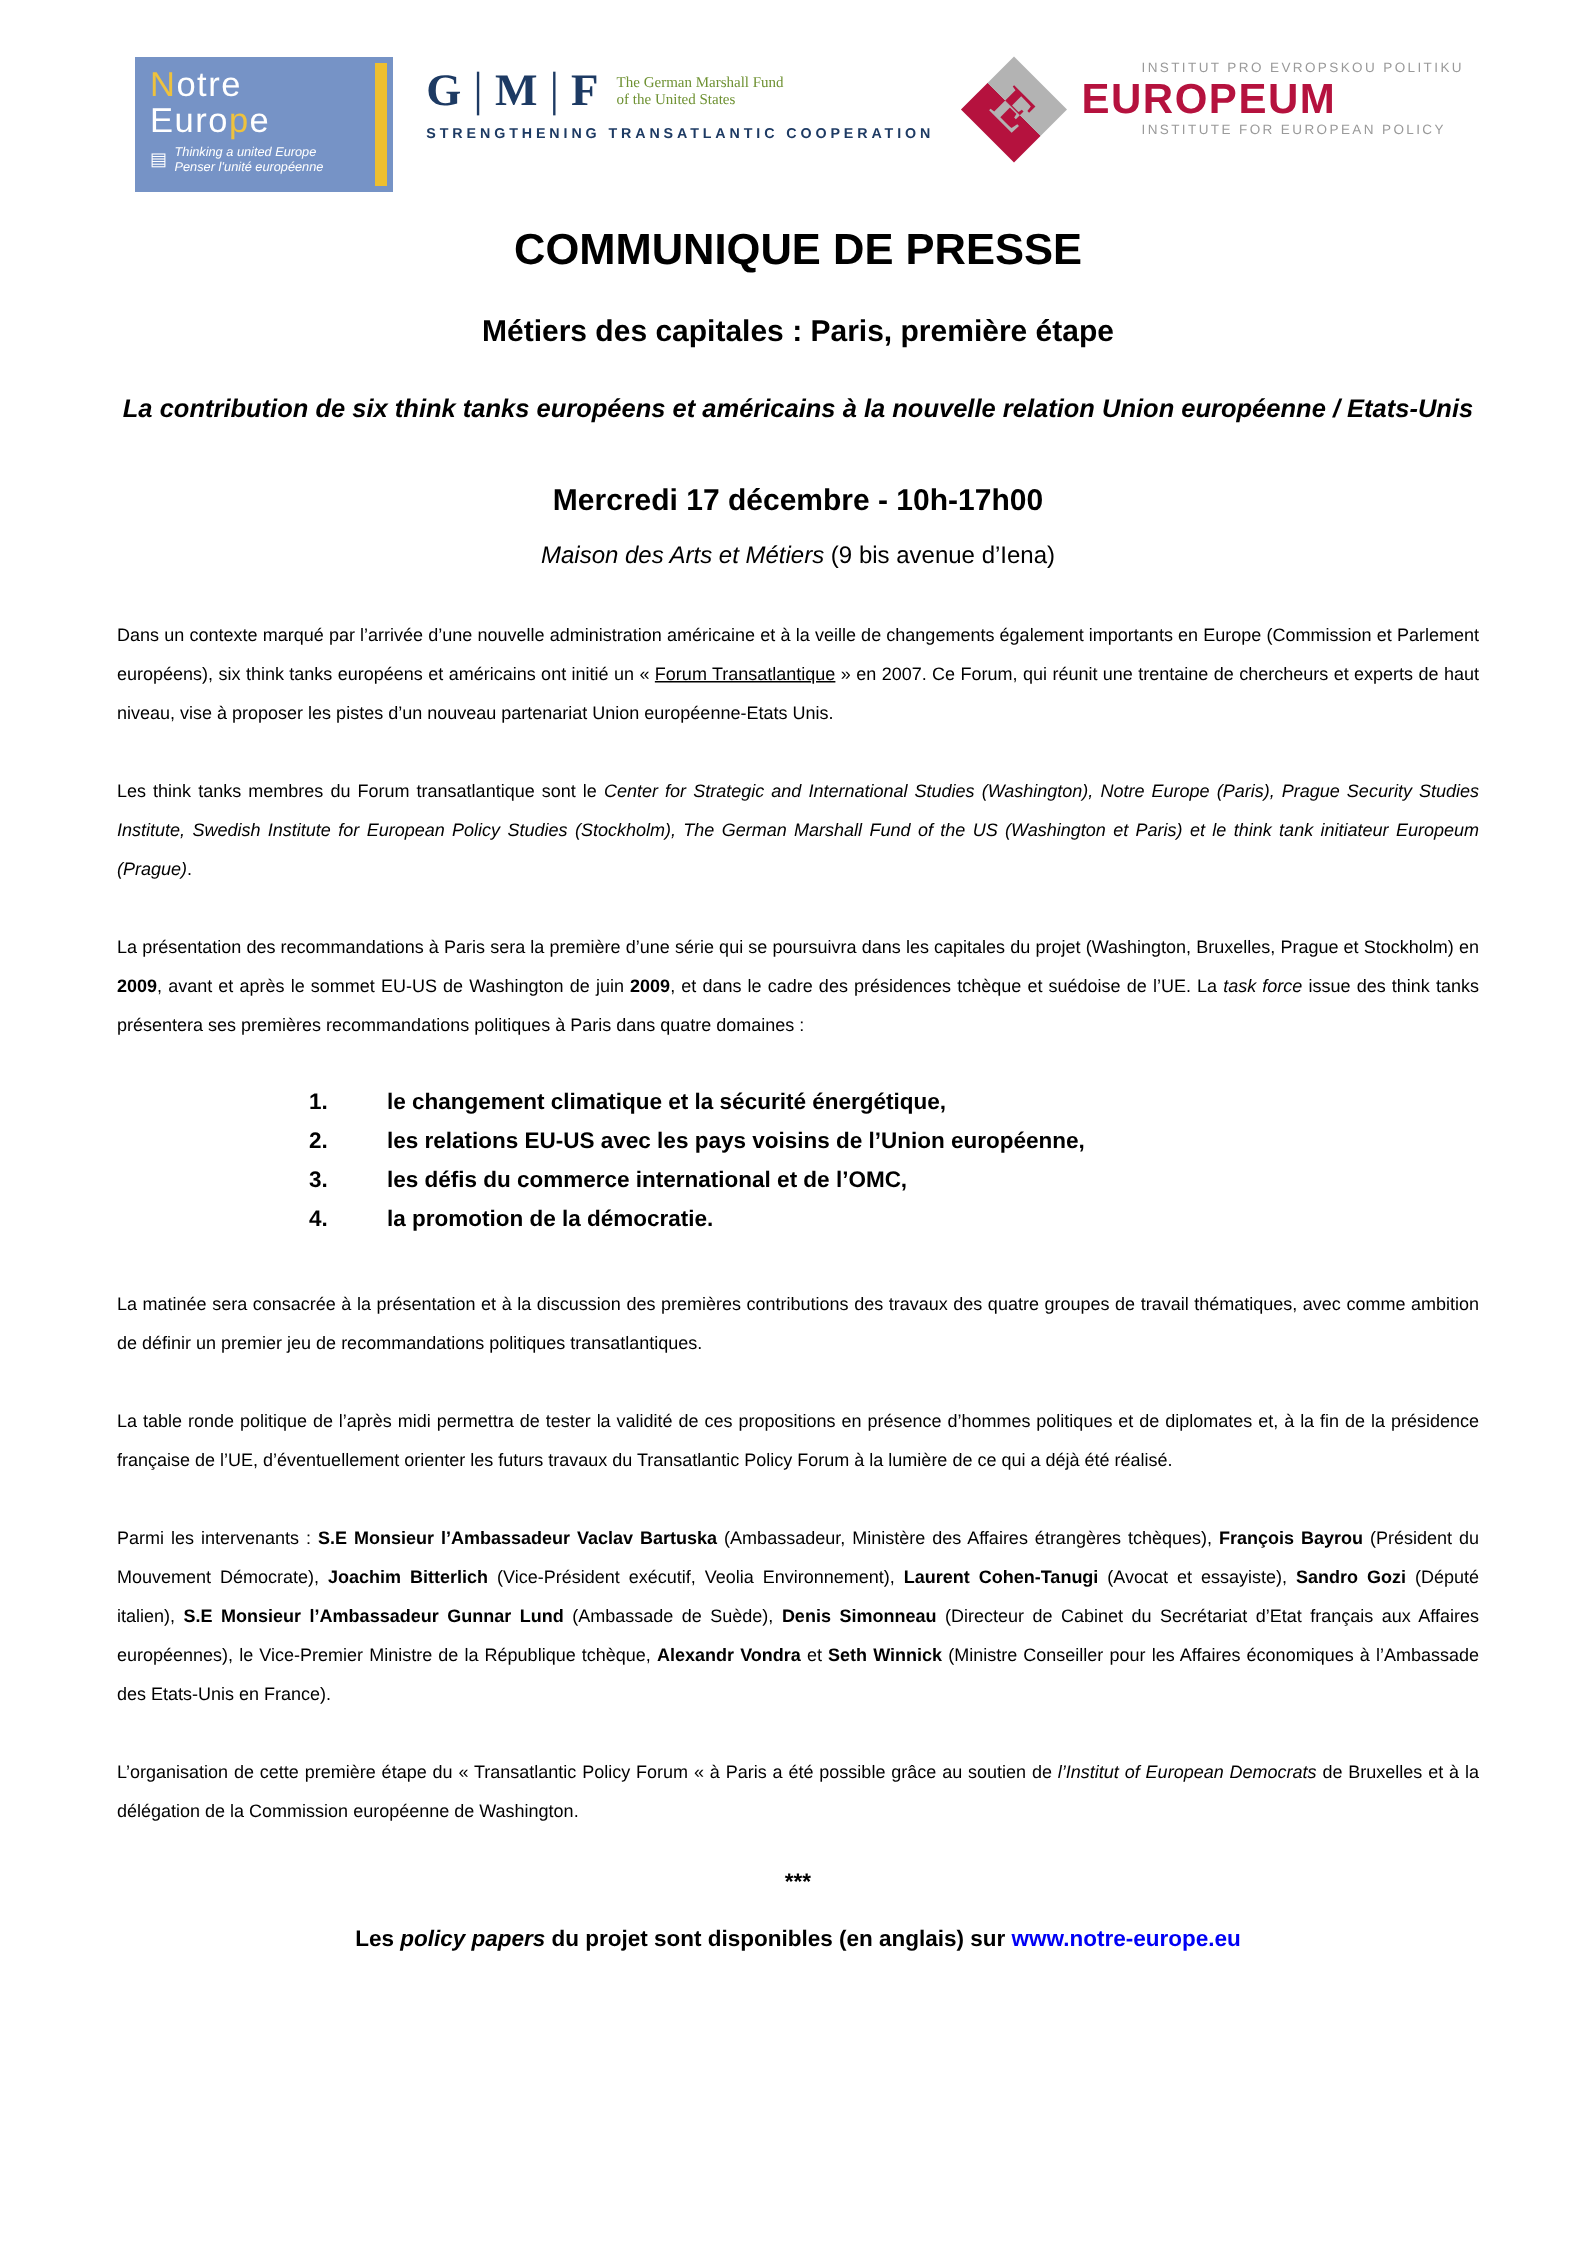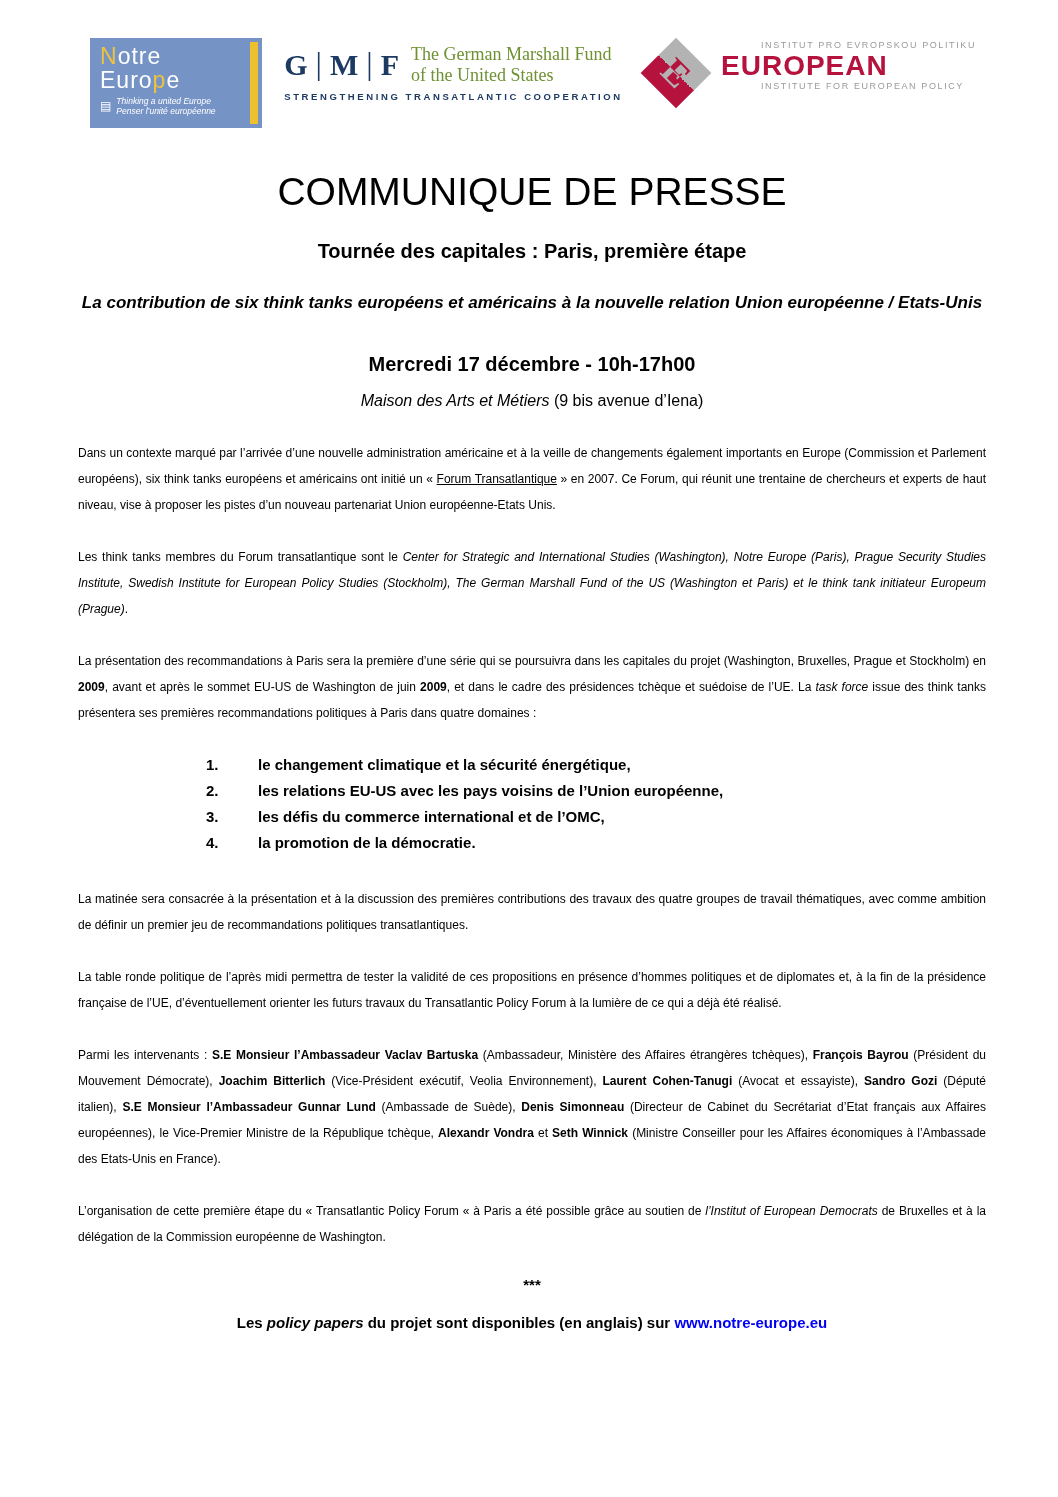--- a/index.html
+++ b/index.html
@@ -12,34 +12,34 @@
   .ne-bar{position:absolute;right:4px;top:4px;bottom:4px;width:8px;background:#eebf2f;}
   .ne-name{font-size:23px;letter-spacing:1px;color:#fff;line-height:1.05;}
   .ne-name .gold{color:#eec23e;}
   .ne-tagrow{display:flex;align-items:center;gap:5px;margin-top:4px;}
   .ne-icon{color:#fff;font-size:12px;line-height:1;}
   .ne-taglines{font-size:8.5px;font-style:italic;color:#fff;line-height:1.2;}
   .gmf-logo{margin-top:6px;}
   .gmf-top{display:flex;align-items:center;gap:12px;}
   .gmf-initials{font-family:"Liberation Serif", serif;font-size:30px;font-weight:bold;color:#1d3a63;display:flex;align-items:center;gap:8px;}
   .gmf-initials .sep{font-weight:normal;font-size:32px;margin-top:-3px;}
-  .gmf-name{font-family:"Liberation Serif", serif;font-size:18px;color:#6e9132;line-height:1.15;}
+  .gmf-name{font-family:"Liberation Serif", serif;font-size:10px;color:#6e9132;line-height:1.15;}
   .gmf-tag{margin-top:6px;font-size:9.5px;font-weight:bold;color:#1d3a63;letter-spacing:2.6px;}
   .eu-logo{display:flex;align-items:flex-start;gap:14px;margin-top:2px;}
   .eu-diamond{width:50px;height:50px;transform:rotate(45deg);margin:8px 6px 0 6px;position:relative;overflow:hidden;background:linear-gradient(to bottom,#b3b3b3 50%,#b5123e 50%);}
   .eu-dE{position:absolute;inset:0;display:flex;align-items:center;justify-content:center;font-family:"Liberation Serif", serif;font-weight:bold;font-size:36px;}
   .eu-dE.top{color:#b5123e;clip-path:inset(0 0 50% 0);}
   .eu-dE.bot{color:#b3b3b3;clip-path:inset(50% 0 0 0);}
   .eu-text{display:flex;flex-direction:column;}
   .eu-small{font-size:9px;letter-spacing:1.6px;color:#9a9a9a;padding-left:40px;}
   .eu-name{font-size:28px;font-weight:bold;color:#b5123e;letter-spacing:1px;line-height:1.05;margin:1px 0;}
 
   
   .c{text-align:center;}
-  .title{font-size:39px;font-weight:normal;margin-top:42px;}
+  .title{font-size:29px;font-weight:bold;margin-top:23px;}
   .h2{font-size:23px;font-weight:bold;margin-top:38px;}
   .h3{font-size:20px;font-weight:bold;margin-top:26px;}
   .tagline{font-size:17px;font-weight:bold;font-style:italic;margin-top:30px;}
   .date{font-size:20px;font-weight:bold;margin-top:40px;}
   .venue{font-size:16px;margin-top:16px;}
 
   
   .body-text{margin-top:30px;}
   p.para{font-size:12px;line-height:26px;text-align:justify;margin:0 0 26px 0;}
   .b{font-weight:bold;}
@@ -90,28 +90,28 @@
       <div class="gmf-tag">STRENGTHENING TRANSATLANTIC COOPERATION</div>
     </div>
 
     <div class="eu-logo">
       <div class="eu-diamond">
         <div class="eu-dE top">E</div>
         <div class="eu-dE bot">E</div>
       </div>
       <div class="eu-text">
         <span class="eu-small">INSTITUT PRO EVROPSKOU POLITIKU</span>
-        <span class="eu-name">EUROPEAN</span>
+        <span class="eu-name">EUROPEUM</span>
         <span class="eu-small">INSTITUTE FOR EUROPEAN POLICY</span>
       </div>
     </div>
   </div>
 
   <div class="title c">COMMUNIQUE DE PRESSE</div>
-  <div class="h3 c">Tournée des capitales : Paris, première étape</div>
+  <div class="h3 c">Métiers des capitales : Paris, première étape</div>
   <div class="tagline c">La contribution de six think tanks européens et américains à la nouvelle relation Union européenne / Etats-Unis</div>
   <div class="date c">Mercredi 17 décembre - 10h-17h00</div>
   <div class="venue c"><span class="i">Maison des Arts et Métiers</span><span> (9 bis avenue d’Iena)</span></div>
 
   <div class="body-text">
     <p class="para"><span>Dans un contexte marqué par l’arrivée d’une nouvelle administration américaine et à la veille de changements également importants en Europe (Commission et Parlement européens), six think tanks européens et américains ont initié un « </span><span class="u">Forum Transatlantique</span><span> » en 2007. Ce Forum, qui réunit une trentaine de chercheurs et experts de haut niveau, vise à proposer les pistes d’un nouveau partenariat Union européenne-Etats Unis.</span></p>
     <p class="para"><span>Les think tanks membres du Forum transatlantique sont le </span><span class="i">Center for Strategic and International Studies (Washington), Notre Europe (Paris), Prague Security Studies Institute, Swedish Institute for European Policy Studies (Stockholm), The German Marshall Fund of the US (Washington et Paris) et le think tank initiateur Europeum (Prague)</span><span>.</span></p>
     <p class="para"><span>La présentation des recommandations à Paris sera la première d’une série qui se poursuivra dans les capitales du projet (Washington, Bruxelles, Prague et Stockholm) en </span><span class="b">2009</span><span>, avant et après le sommet EU-US de Washington de juin </span><span class="b">2009</span><span>, et dans le cadre des présidences tchèque et suédoise de l’UE. La </span><span class="i">task force</span><span> issue des think tanks présentera ses premières recommandations politiques à Paris dans quatre domaines :</span></p>
 
     <div class="num-list">

